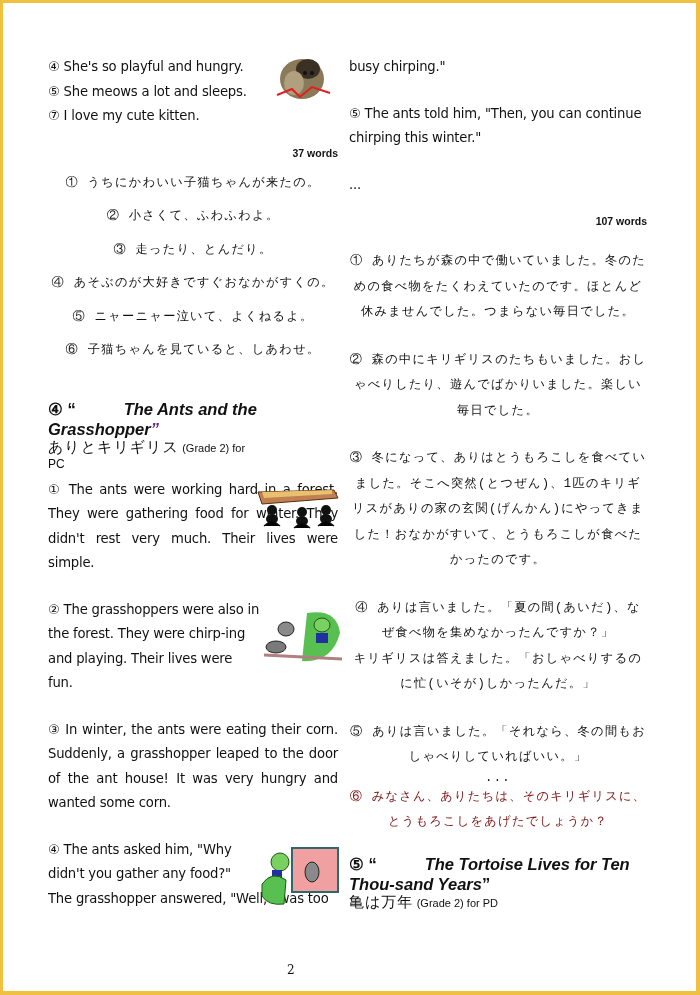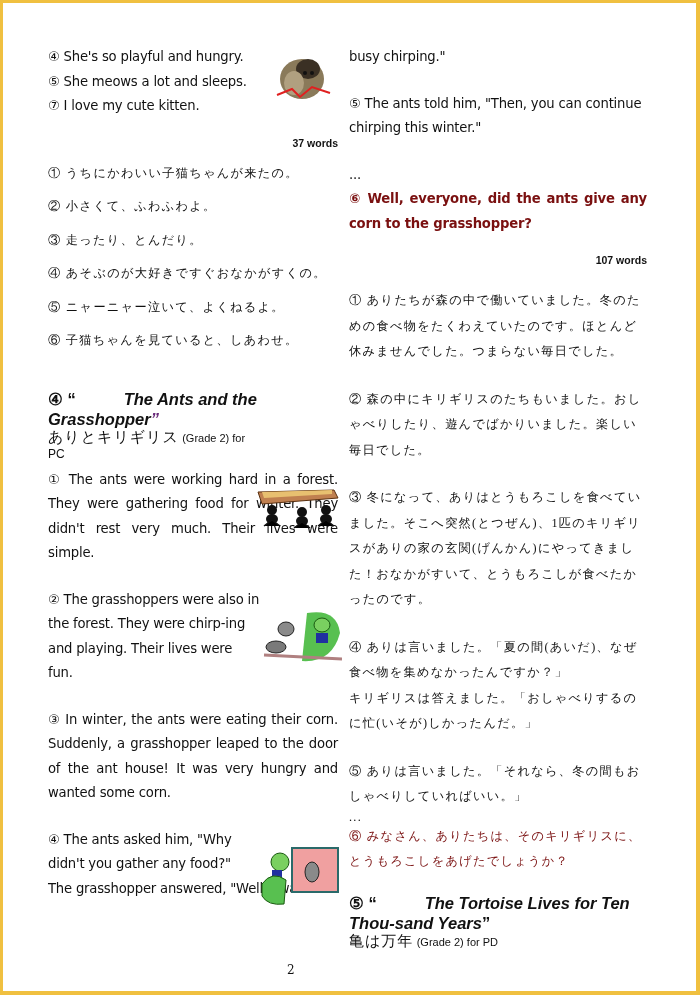--- a/index.html
+++ b/index.html
@@ -6,38 +6,39 @@
   html, body { width: 700px; height: 995px; background: #ffffff; overflow: hidden; }
   body { position: relative; font-family: "DejaVu Sans", sans-serif; color: #111; }
 
   .frame {
     position: absolute; left: 0; top: 0; width: 700px; height: 995px;
     border: 3px solid #f0c040;
     border-right-width: 4px;
     border-bottom-width: 4px;
   }
 
-  .col { position: absolute; top: 45px; }
+  .col { position: absolute; top: 55px; }
   .col-left { left: 48px; width: 290px; }
   .col-right { left: 349px; width: 298px; }
 
   .en {
     font-family: "DejaVu Sans", sans-serif;
     font-size: 13.2px;
     line-height: 24.5px;
     letter-spacing: -0.2px;
     color: #111;
   }
   .en.justify { text-align: justify; }
   .jp {
-    font-family: Liberation Serif, serif;
+    font-family: Liberation Mono, monospace;
     font-size: 12.2px;
     line-height: 25.5px;
     letter-spacing: 1.3px;
     color: #111;
+    text-align: center;
   }
   .red { color: #7a1010; font-weight: bold; }
   .words {
     text-align: right; font-size: 10.5px; font-weight: bold;
     font-family: "Liberation Sans", sans-serif; margin-top: 18px;
   }
   .heading {
     font-family: "Liberation Sans", sans-serif;
     font-size: 16.5px; font-weight: bold; line-height: 20px; color: #111;
   }
@@ -161,21 +162,20 @@
   <rect x="14" y="30" width="10" height="10" fill="#2030a0"></rect>
   <path d="M4 44 Q14 30 28 40 L26 64 Q10 66 4 56 Z" fill="#58c050" stroke="#1a5a10"></path>
 </svg>
 
 <div class="col col-right">
   <div class="en">busy chirping."</div>
   <div class="gap-m"></div>
   <div class="en">⑤ The ants told him, "Then, you can continue chirping this winter."</div>
   <div class="gap-m"></div>
   <div class="en">...</div>
-  <div class="en justify red">⑥ Well, everyone, did the ants give any corn to the grasshopper?</div>
   <div class="words">107 words</div>
 
   <div style="height:22px"></div>
   <div class="jp">① ありたちが森の中で働いていました。冬のための食べ物をたくわえていたのです。ほとんど休みませんでした。つまらない毎日でした。</div>
   <div class="gap-m"></div>
   <div class="jp">② 森の中にキリギリスのたちもいました。おしゃべりしたり、遊んでばかりいました。楽しい毎日でした。</div>
   <div class="gap-m"></div>
   <div class="jp">③ 冬になって、ありはとうもろこしを食べていました。そこへ突然(とつぜん)、1匹のキリギリスがありの家の玄関(げんかん)にやってきました！おなかがすいて、とうもろこしが食べたかったのです。</div>
   <div class="gap-m"></div>
   <div class="jp">④ ありは言いました。「夏の間(あいだ)、なぜ食べ物を集めなかったんですか？」</div>

